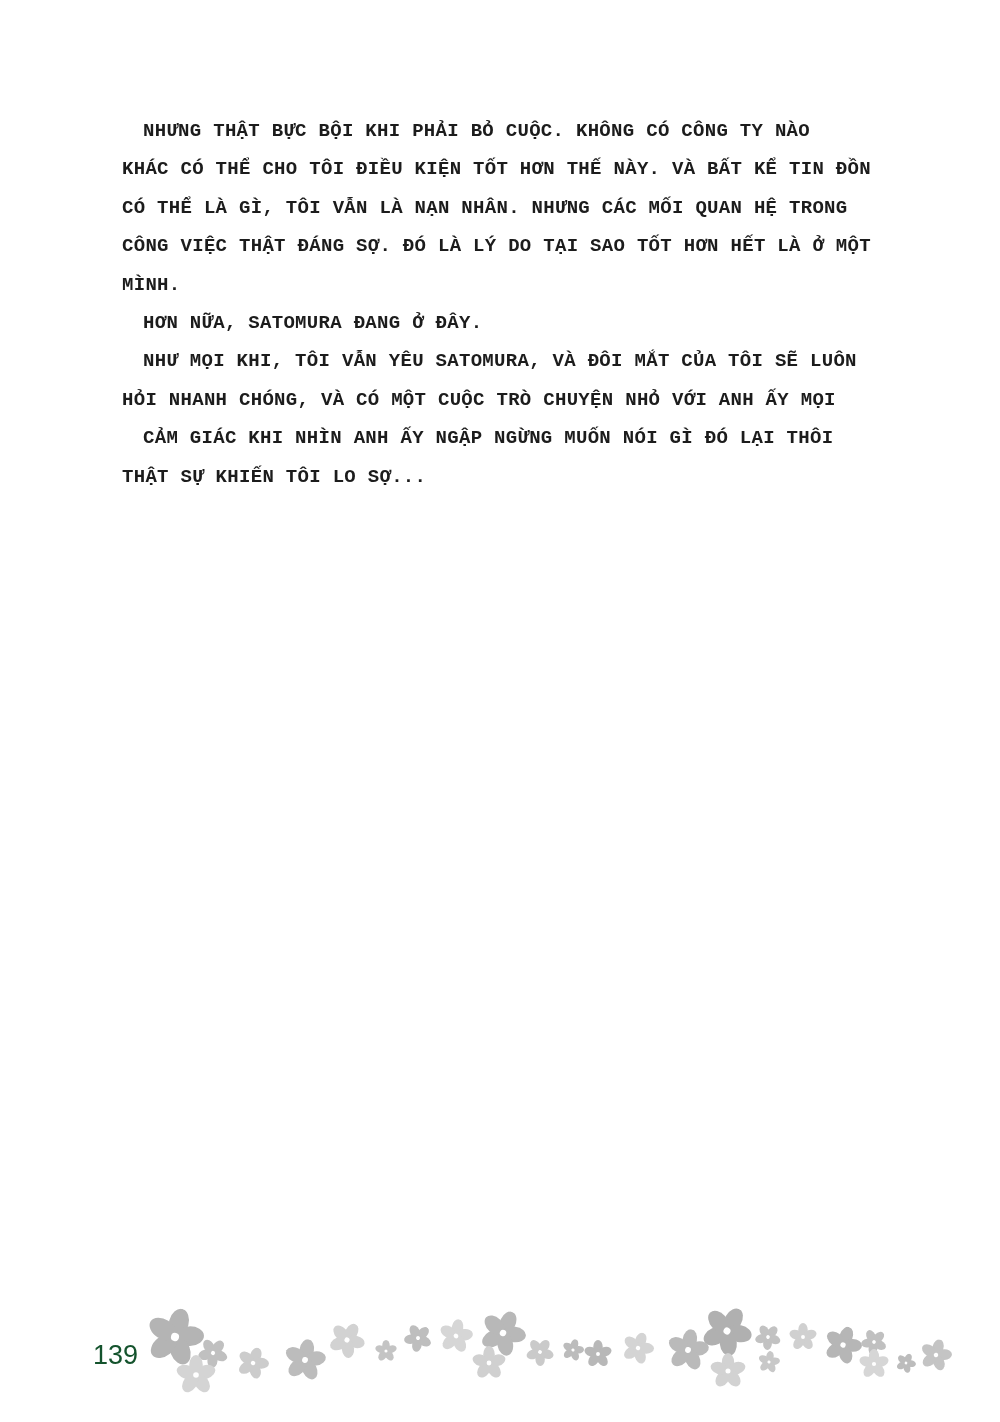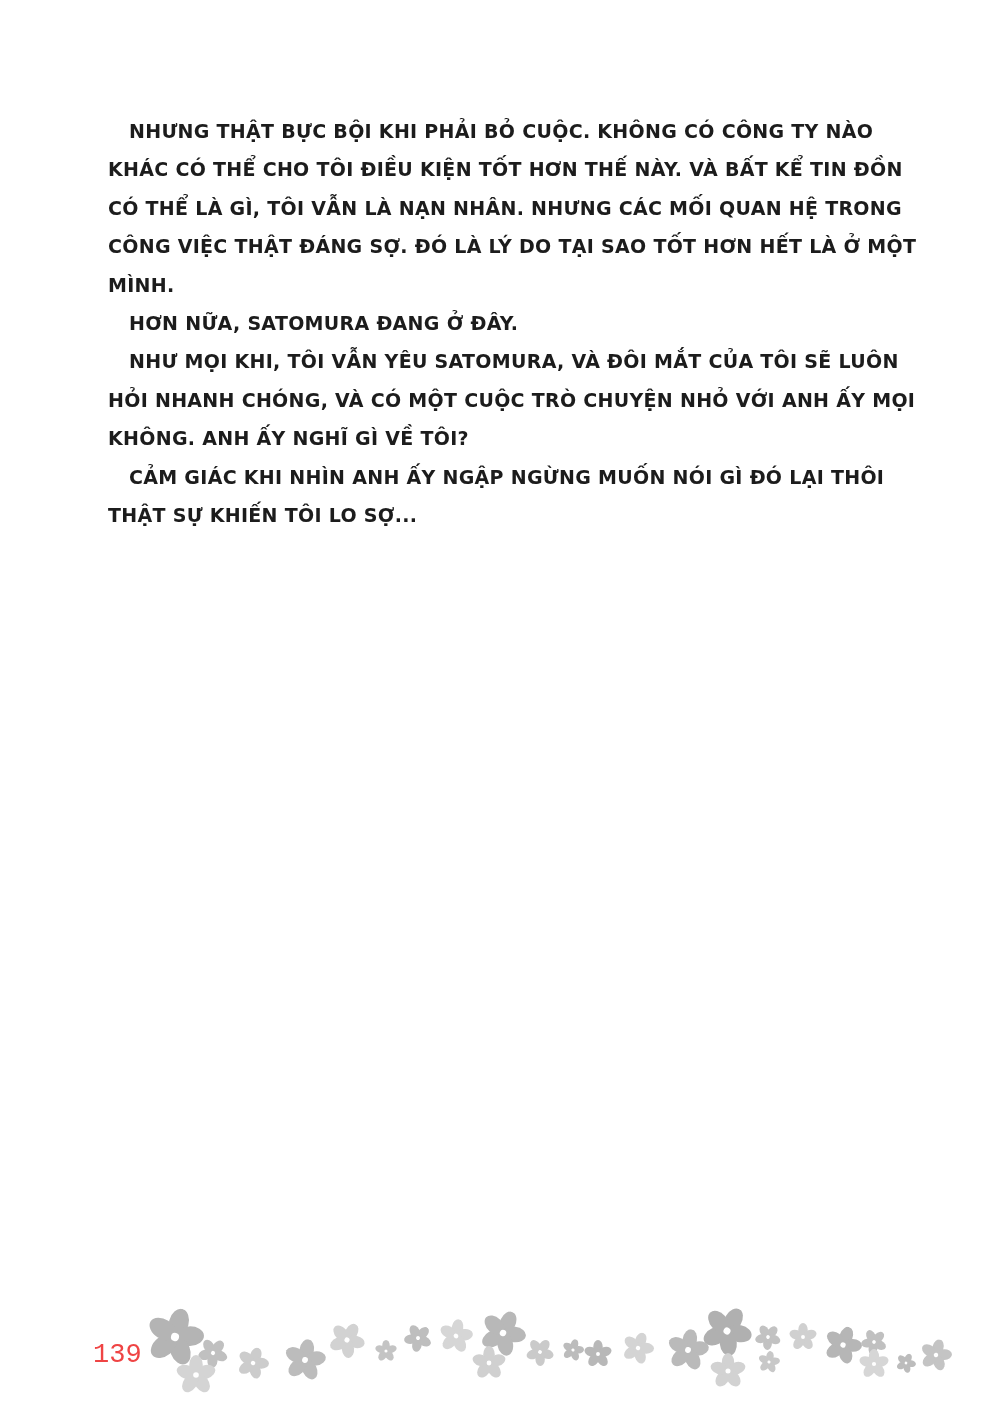--- a/index.html
+++ b/index.html
@@ -10,48 +10,49 @@
   .page {
     position: relative;
     width: 1000px;
     height: 1422px;
     background: #ffffff;
     overflow: hidden;
     font-family: "DejaVu Sans", sans-serif;
   }
   .text-block {
     position: absolute;
-    left: 108px;
+    left: 122px;
     top: 112px;
     width: 800px;
     color: #1c1c1c;
+    font-family: Liberation Mono, monospace;
   }
   .para {
     margin: 0;
   }
   .line {
     height: 38.4px;
     line-height: 38.4px;
     font-size: 19px;
     font-weight: bold;
     letter-spacing: 0.3px;
     white-space: nowrap;
     color: #1c1c1c;
   }
   .line.indent {
     padding-left: 21px;
   }
   .page-number {
     position: absolute;
     left: 93px;
     top: 1340px;
-    font-family: Liberation Mono, monospace;
+    font-family: Liberation Sans, sans-serif;
     font-size: 27px;
     font-weight: normal;
-    color: #ef4444;
+    color: #14532d;
   }
   .flower-band {
     position: absolute;
     left: 0;
     top: 0;
     width: 1000px;
     height: 1422px;
     pointer-events: none;
   }
   .flower {
@@ -69,21 +70,20 @@
         <div class="line">CÓ THỂ LÀ GÌ, TÔI VẪN LÀ NẠN NHÂN. NHƯNG CÁC MỐI QUAN HỆ TRONG</div>
         <div class="line">CÔNG VIỆC THẬT ĐÁNG SỢ. ĐÓ LÀ LÝ DO TẠI SAO TỐT HƠN HẾT LÀ Ở MỘT</div>
         <div class="line">MÌNH.</div>
       </div>
       <div class="para">
         <div class="line indent">HƠN NỮA, SATOMURA ĐANG Ở ĐÂY.</div>
       </div>
       <div class="para">
         <div class="line indent">NHƯ MỌI KHI, TÔI VẪN YÊU SATOMURA, VÀ ĐÔI MẮT CỦA TÔI SẼ LUÔN</div>
         <div class="line">HỎI NHANH CHÓNG, VÀ CÓ MỘT CUỘC TRÒ CHUYỆN NHỎ VỚI ANH ẤY MỌI</div>
-        <div class="line">KHÔNG. ANH ẤY NGHĨ GÌ VỀ TÔI?</div>
       </div>
       <div class="para">
         <div class="line indent">CẢM GIÁC KHI NHÌN ANH ẤY NGẬP NGỪNG MUỐN NÓI GÌ ĐÓ LẠI THÔI</div>
         <div class="line">THẬT SỰ KHIẾN TÔI LO SỢ...</div>
       </div>
     </div>
   <div class="flower-band">
       <svg viewBox="-50 -50 100 100" width="58" height="58" class="flower" style="left: 146px; top: 1308px; transform: rotate(15deg);">
         <ellipse cx="0" cy="-25" rx="17" ry="25" fill="#b4b4b4" transform="rotate(0)"></ellipse>
         <ellipse cx="0" cy="-25" rx="17" ry="25" fill="#b4b4b4" transform="rotate(72)"></ellipse>

